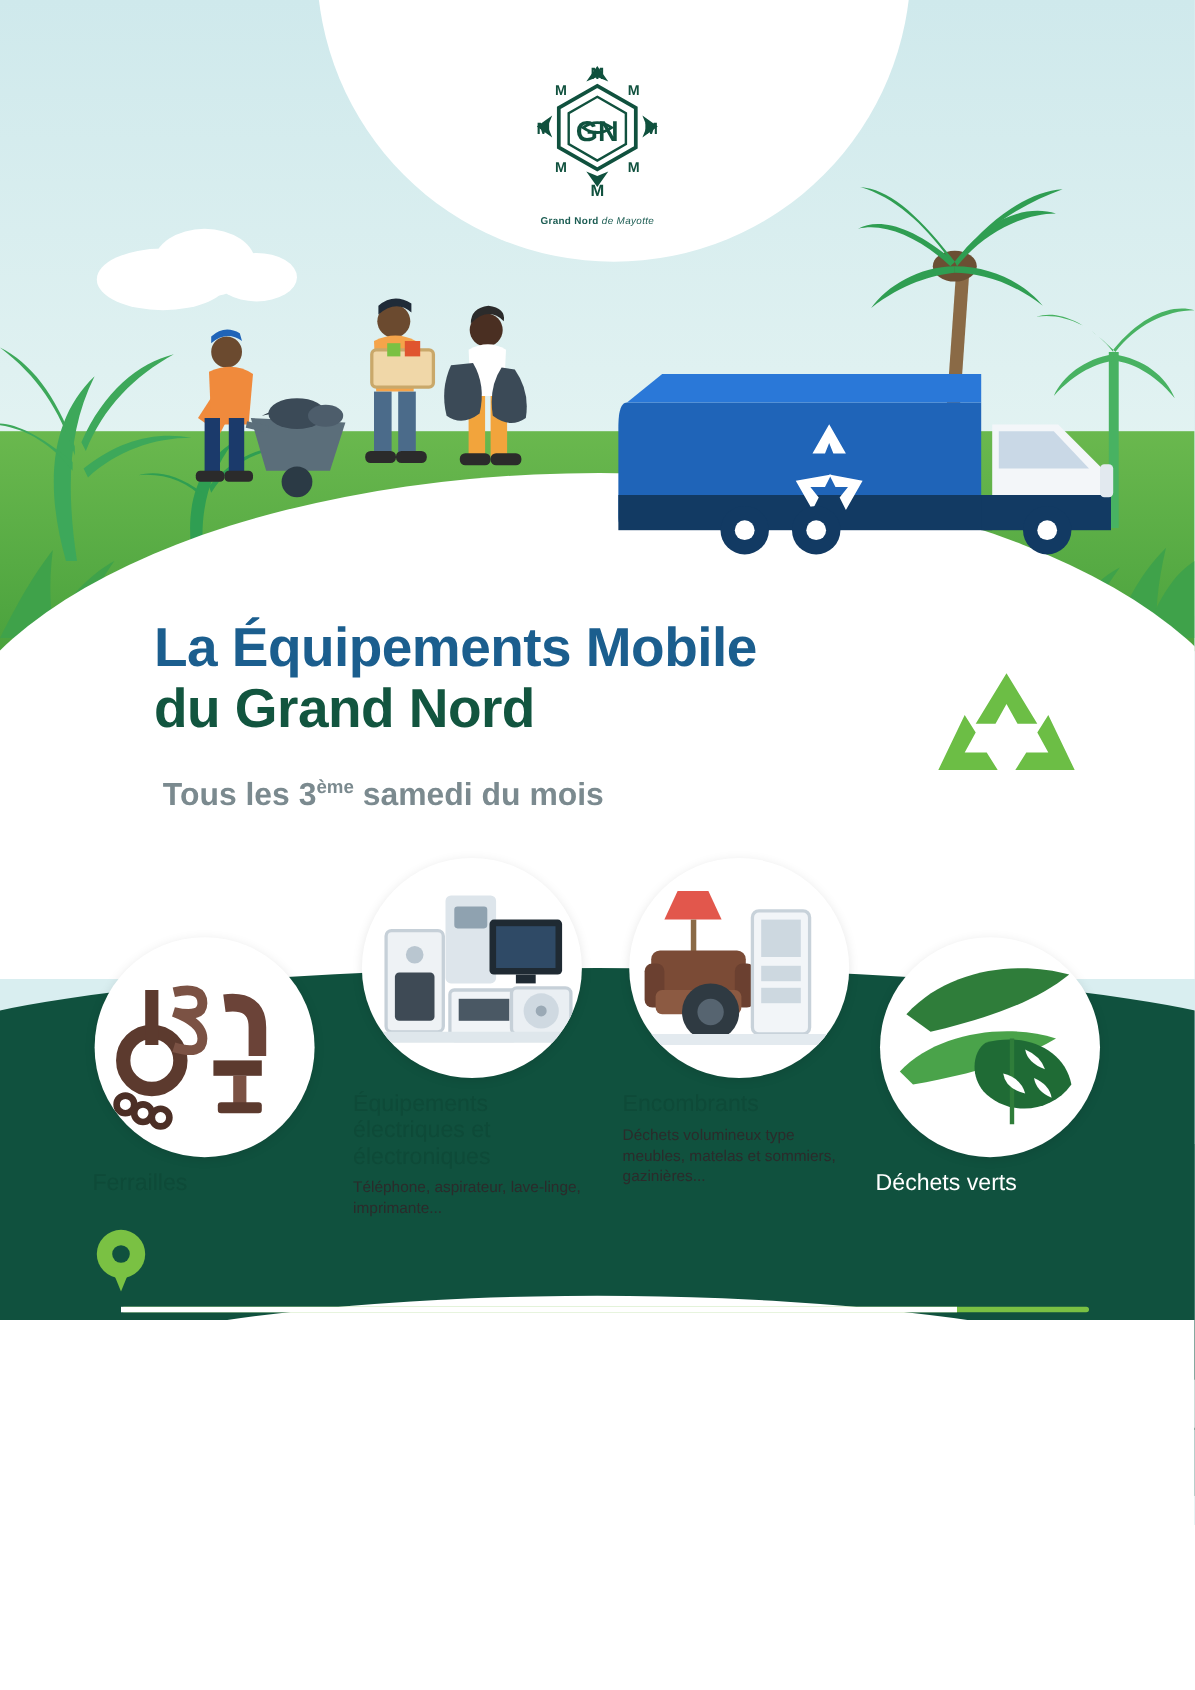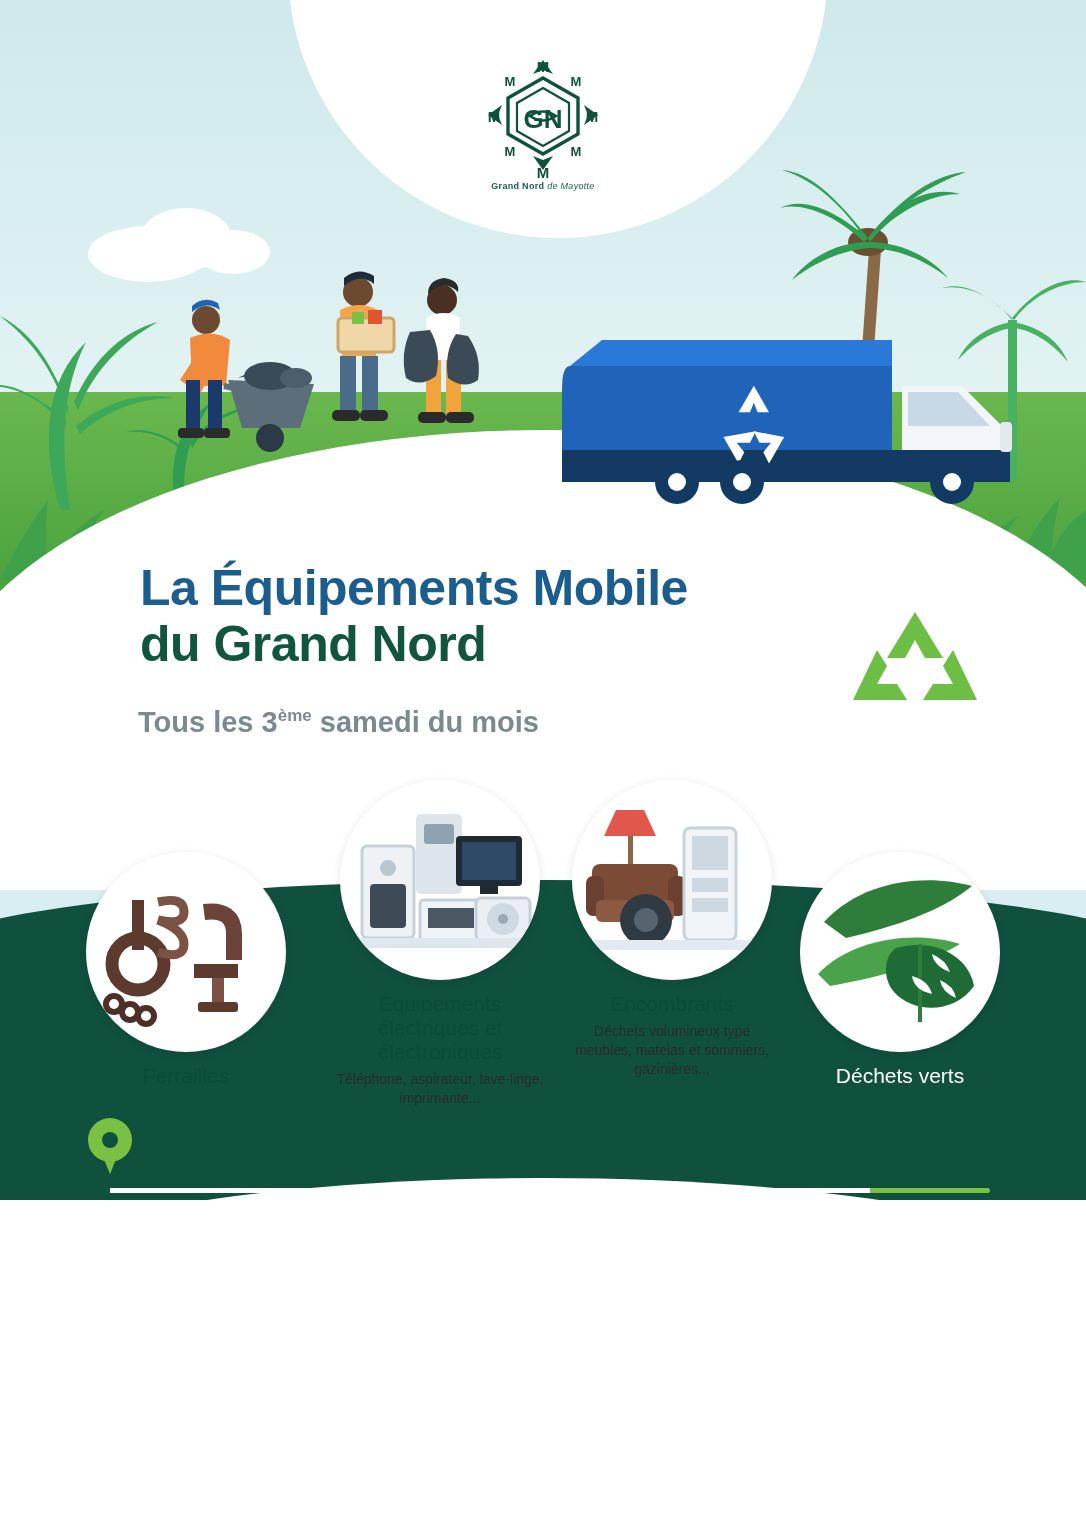--- a/index.html
+++ b/index.html
@@ -20,54 +20,54 @@
 
   
   .cloud{position:absolute;background:#ffffff;border-radius:50%;}
   .cloud.c1{left:88px;top:226px;width:120px;height:56px;}
   .cloud.c2{left:140px;top:208px;width:92px;height:62px;}
   .cloud.c3{left:196px;top:230px;width:74px;height:44px;}
 
   
   .logo-wrap{position:absolute;left:466px;top:50px;width:154px;height:185px;text-align:center;}
   .logo-badge{width:130px;height:130px;margin:0 auto;position:relative;}
-  .logo-caption{margin-top:1px;font-size:9px;color:#1b5c52;letter-spacing:.3px;}
+  .logo-caption{margin-top:16px;font-size:9px;color:#1b5c52;letter-spacing:.3px;}
   .logo-caption b{font-weight:bold;}
   .logo-caption i{font-style:italic;}
 
   
   .greenband{position:absolute;left:0;top:392px;width:1086px;height:200px;
      background:linear-gradient(180deg,#6ab84e 0%, #4aa23d 100%);}
   .white-hill{position:absolute;left:-60px;top:430px;width:1210px;height:460px;
      background:#ffffff;border-radius:50% 50% 0 0 / 62% 62% 0 0;}
 
   
   .truck{position:absolute;left:562px;top:330px;width:475px;height:205px;}
 
   
   .people{position:absolute;left:120px;top:260px;width:430px;height:215px;}
 
   
   .h1{position:absolute;left:140px;top:560px;width:760px;
       font-size:50px;font-weight:bold;color:#1b5e8e;line-height:1.12;letter-spacing:-.5px;}
   .h1 .l2{color:#12553f;}
-  .h2{position:absolute;left:138px;top:706px;font-size:29px;font-weight:bold;color:#7b8a8f;}
+  .h2{position:absolute;left:148px;top:706px;font-size:29px;font-weight:bold;color:#7b8a8f;}
   .h2 sup{font-size:17px;}
 
   .recycle-mark{position:absolute;left:845px;top:608px;width:140px;height:112px;}
 
   
   .dark-band{position:absolute;left:-80px;top:880px;width:1246px;height:420px;
      background:#10513e;border-radius:50% 50% 0 0 / 18% 18% 0 0;}
   .dark-flat{position:absolute;left:0;top:1040px;width:1086px;height:320px;background:#10513e;}
   .bottom-white{position:absolute;left:0;top:1200px;width:1086px;height:336px;background:#ffffff;}
   .bottom-white-round{position:absolute;left:-40px;top:1178px;width:1166px;height:120px;background:#ffffff;border-radius:50% 50% 0 0/100% 100% 0 0;}
 
   
-  .cat{position:absolute;text-align:center;}
+  .cat{position:absolute;text-align:left;}
   .circle{width:200px;height:200px;border-radius:50%;background:#ffffff;
           box-shadow:0 2px 10px rgba(0,0,0,.10);position:relative;overflow:hidden;margin:0 auto;}
   .cat-title{font-size:21px;font-weight:normal;color:#0e4a38;line-height:1.15;margin-top:12px;}
   .cat-sub{font-size:14px;color:#2b2b2b;line-height:1.35;margin-top:6px;}
   .cat.on-dark .cat-title{color:#ffffff;}
 
   
   .pin{position:absolute;left:88px;top:1118px;width:44px;height:60px;}
   .pin .bulb{width:44px;height:44px;border-radius:50% 50% 50% 50%;background:#7ac143;position:absolute;top:0;left:0;}
   .pin .bulb:after{content:"";position:absolute;left:14px;top:14px;width:16px;height:16px;background:#10513e;border-radius:50%;}
@@ -287,21 +287,21 @@
             <circle cx="28" cy="152" r="8"></circle>
               <circle cx="44" cy="160" r="8"></circle>
               <circle cx="60" cy="164" r="8"></circle>
           </g>
         </g>
       </svg>
     </div>
     <div class="cat-title on-dark-title" style="color:#0e4a38;">Ferrailles</div>
   </div>
 
-  <div class="cat" style="left:332px;top:780px;width:216px;">
+  <div class="cat" style="left:321px;top:780px;width:216px;">
     <div class="circle">
       <svg viewBox="0 0 200 200" width="200" height="200">
         <rect x="22" y="66" width="52" height="92" rx="5" fill="#eef2f5" stroke="#c6d0d8" stroke-width="3"></rect>
         <circle cx="48" cy="88" r="8" fill="#b9c6d0"></circle>
         <rect x="30" y="104" width="36" height="44" rx="4" fill="#3e4a55"></rect>
         <rect x="76" y="34" width="46" height="80" rx="5" fill="#dde5eb"></rect>
         <rect x="84" y="44" width="30" height="20" rx="3" fill="#8fa2b0"></rect>
         <rect x="80" y="120" width="62" height="46" rx="4" fill="#f1f4f7" stroke="#c6d0d8" stroke-width="3"></rect>
         <rect x="88" y="128" width="46" height="20" fill="#4a5864"></rect>
         <rect x="116" y="56" width="66" height="50" rx="4" fill="#1f2a33"></rect>

